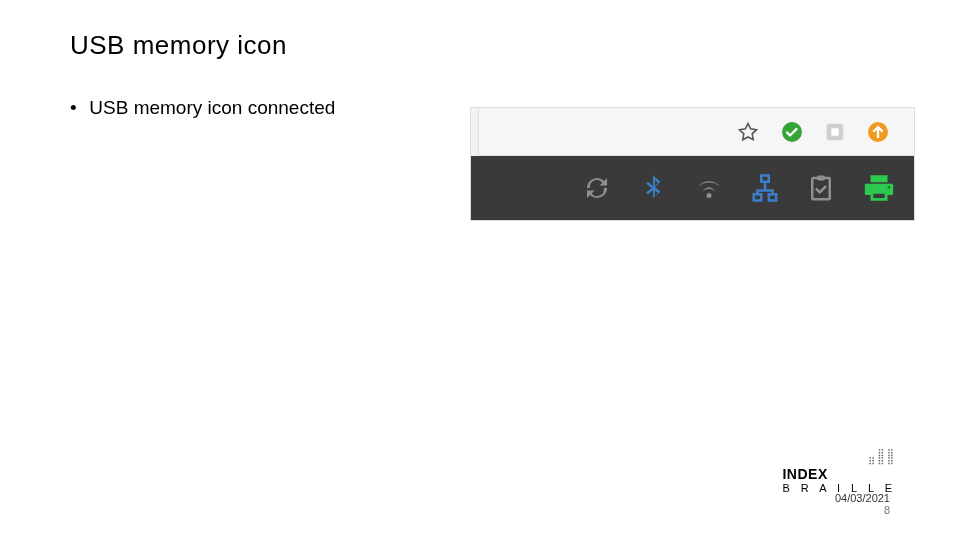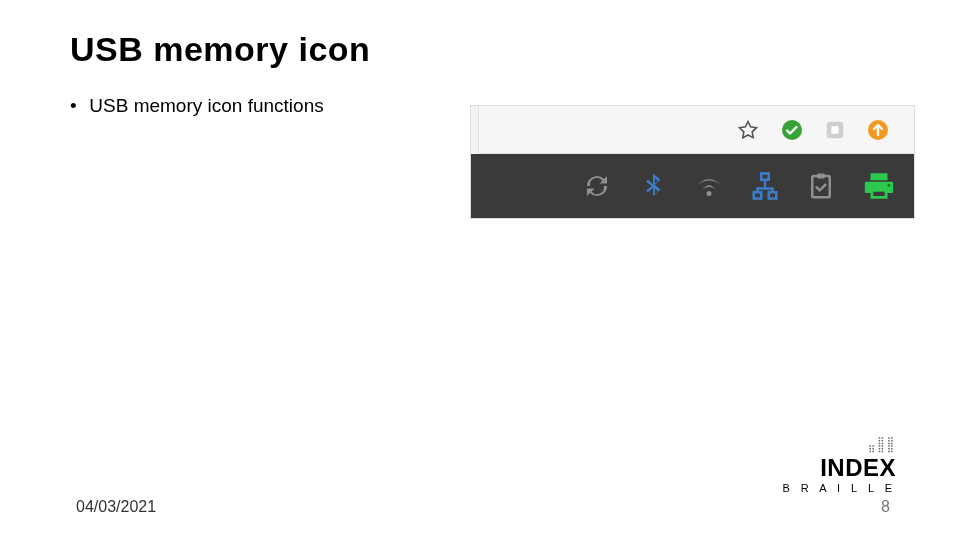--- a/index.html
+++ b/index.html
@@ -1,53 +1,53 @@
 <!DOCTYPE html>
 <html><head>
 <meta charset="utf-8">
 <style>
   * { margin: 0; padding: 0; box-sizing: border-box; }
   html, body { width: 960px; height: 540px; font-family: Arial, Helvetica, sans-serif; background: #fff; color: #000; }
   .slide { position: relative; width: 960px; height: 540px; padding: 30px 70px 20px 70px; }
-  .title { font-size: 34px; font-weight: 700; letter-spacing: 0.5px; margin-bottom: 26px; }
+  .title { font-size: 26px; font-weight: 400; letter-spacing: 0.5px; margin-bottom: 36px; }
   .content { display: flex; }
   .textcol { flex: 0 0 380px; }
   .lvl1 { list-style: none; padding-left: 0; }
   .lvl1 > li::before { content: "•"; display: inline-block; width: 14px; }
   .lvl1 > li { font-size: 19px; margin-bottom: 10px; }
   .lvl2 { list-style: none; padding-left: 36px; margin-top: 8px; }
   .lvl2 > li { font-size: 16.5px; line-height: 1.25; margin-bottom: 4px; position: relative; padding-left: 14px; }
   .lvl2 > li::before { content: "•"; position: absolute; left: 0; }
   .imgcol { flex: 1; padding-left: 20px; padding-top: 10px; }
   .browserclip { border: 1px solid #ddd; background: #fff; width: 445px; }
   .browserbar { height: 48px; background: #f6f6f6; border-bottom: 1px solid #e0e0e0; display: flex; align-items: center; justify-content: flex-end; gap: 20px; padding-right: 24px; }
   .tabbar-edge { position:absolute; top:0; left:0; width: 8px; height:48px; border-right:1px solid #e0e0e0; background:#f2f2f2;}
   .browserbar .icon { display: inline-flex; align-items: center; justify-content: center; }
   .darkbar { height: 64px; background: #3a3a3a; display: flex; align-items: center; justify-content: flex-end; gap: 26px; padding-right: 18px; padding-left:40px; }
   .darkbar .tray { display:inline-flex; }
-  .footer { position: absolute; bottom: 24px; left: 76px; right: 70px; display: flex; justify-content: space-between; align-items: flex-end; font-size: 16px; color: #333; }
+  .footer { position: absolute; bottom: 24px; left: 82px; right: 70px; display: flex; justify-content: space-between; align-items: flex-end; font-size: 11px; color: #333; flex-direction: column; }
   .logo { position: absolute; right: 64px; bottom: 46px; text-align: left; }
   .logo .dots { font-size: 10px; letter-spacing: 2px; color: #666; line-height: 8px; text-align: right; }
-  .logo .index { font-size: 24px; font-weight: 700; letter-spacing: 0.5px; text-align: right; }
-  .logo .braille { font-size: 11px; letter-spacing: 4px; margin-left: 43px; }
+  .logo .index { font-size: 14px; font-weight: 700; letter-spacing: 0.5px; }
+  .logo .braille { font-size: 11px; letter-spacing: 4px; }
   svg { display: block; }
   .pagenum { color: #777; }
 </style>
 </head>
 <body>
 
 <div class="slide">
 
   <h1 class="title">USB memory icon</h1>
 
   <div class="content">
     <div class="textcol">
       <ul class="lvl1">
         <li>
-          <span>USB memory icon functions</span>
+          <span>USB memory icon connected</span>
           <ul class="lvl2">
           </ul>
         </li>
       </ul>
     </div>
 
     <div class="imgcol">
       <div class="browserclip" style="position:relative;">
         <div class="browserbar">
           <div class="tabbar-edge"></div>

